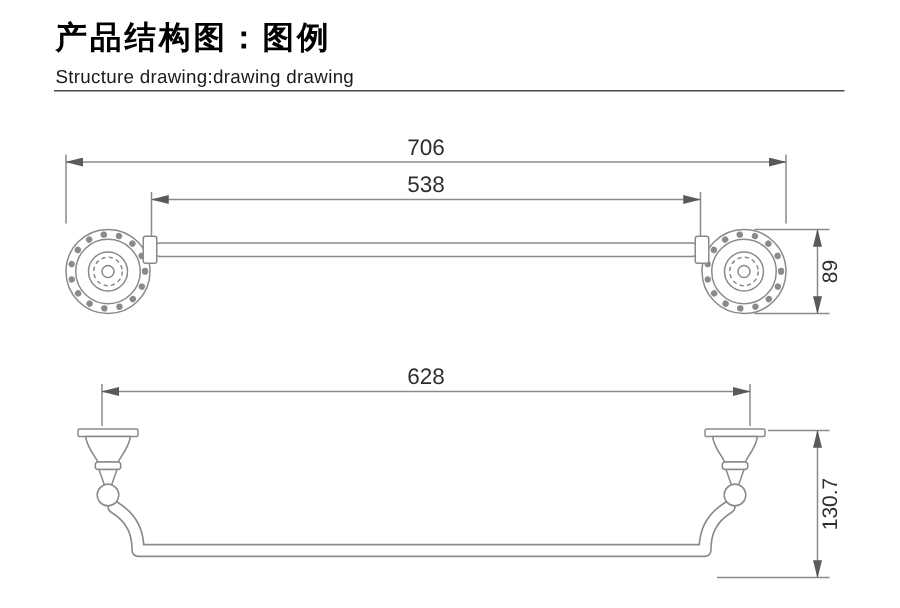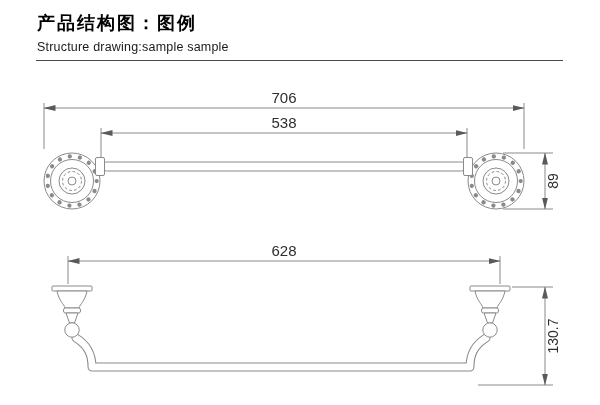--- a/index.html
+++ b/index.html
@@ -6,21 +6,21 @@
   html, body { margin: 0; padding: 0; }
   body {
     width: 600px; height: 405px;
     background: #ffffff;
     font-family: "Liberation Sans", sans-serif;
     position: relative;
     overflow: hidden;
   }
   .header { position: absolute; left: 37px; top: 11px; }
   .title-cn {
-    font-size: 18px; font-weight: 700; color: #000;
+    font-size: 21px; font-weight: 700; color: #000;
     letter-spacing: 2px;
     font-family: "DejaVu Sans", "Liberation Sans", sans-serif;
   }
   .title-en {
     font-size: 12.5px; color: #1a1a1a; margin-top: 5px; letter-spacing: 0.2px;
   }
   .divider {
     position: absolute; left: 36px; top: 60px;
     width: 527px; height: 1px; background: #4a4a4a;
   }
@@ -28,21 +28,21 @@
   #drawing text { font-family: "Liberation Sans", sans-serif; fill: #2e2e2e; }
   .obj  { stroke: #8a8a8a; fill: none;    stroke-width: 1; }
   .objw { stroke: #8a8a8a; fill: #ffffff; stroke-width: 1; }
   .dim, .ext { stroke: #8a8a8a; stroke-width: 1; fill: none; }
 </style>
 </head>
 <body>
 
 <div class="header">
   <div class="title-cn">产品结构图：图例</div>
-  <div class="title-en">Structure drawing:sample sample</div>
+  <div class="title-en">Structure drawing:drawing drawing</div>
 </div>
 <div class="divider"></div>
 
 <svg id="drawing" width="600" height="405" viewBox="0 0 600 405">
   <defs>
     <marker id="arr" viewBox="0 0 12 6" refX="11.5" refY="3" markerWidth="12" markerHeight="6" orient="auto-start-reverse" markerUnits="userSpaceOnUse">
       <path d="M0,0 L12,3 L0,6 Z" fill="#5a5a5a"></path>
     </marker>
   </defs>
 

